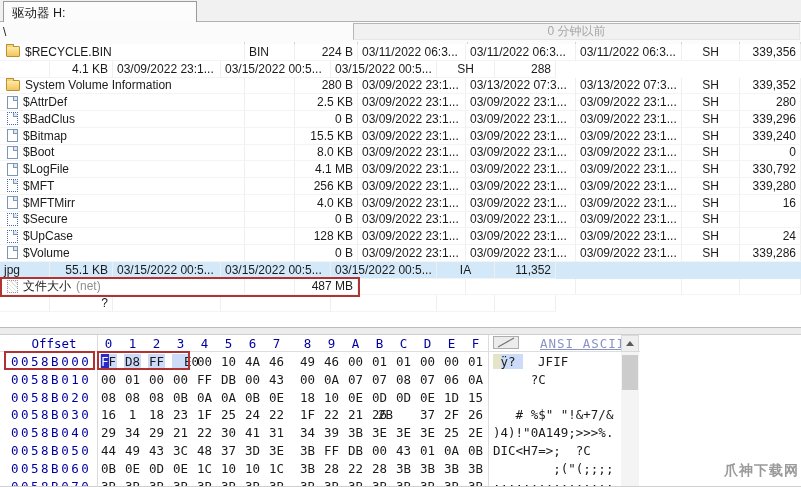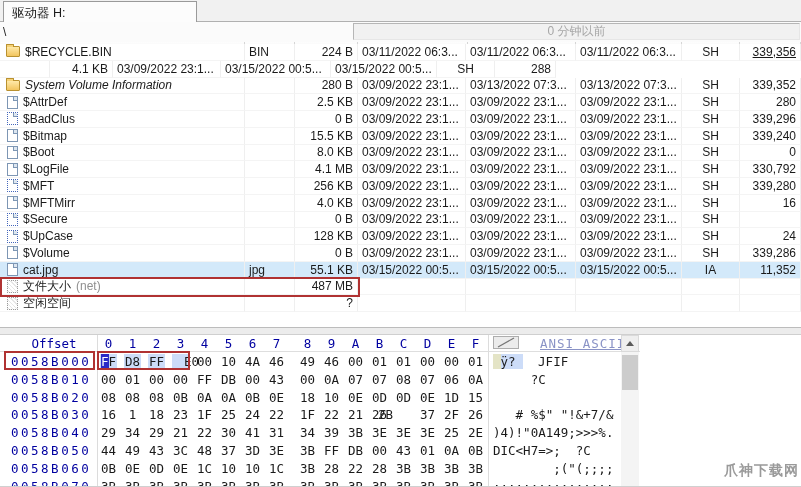--- a/index.html
+++ b/index.html
@@ -113,33 +113,33 @@
         <div class="fcell " style="width: 245px;">
           <span class="icon folder"></span>
           <span>$RECYCLE.BIN</span>
         </div>
         <div class="fcell " style="width: 50px;">BIN</div>
         <div class="fcell al-r" style="width: 63px;">224 B</div>
         <div class="fcell " style="width: 108px;">03/11/2022  06:3...</div>
         <div class="fcell " style="width: 110px;">03/11/2022  06:3...</div>
         <div class="fcell " style="width: 106px;">03/11/2022  06:3...</div>
         <div class="fcell al-c" style="width: 58px;">SH</div>
-        <div class="fcell al-r" style="width: 61px; text-decoration: underline;">339,356</div>
+        <div class="fcell al-r" style="width: 61px;">339,356</div>
       </div>
       <div class="frow">
         <div class="fcell " style="width: 50px;"></div>
         <div class="fcell al-r" style="width: 63px;">4.1 KB</div>
         <div class="fcell " style="width: 108px;">03/09/2022  23:1...</div>
         <div class="fcell " style="width: 110px;">03/15/2022  00:5...</div>
         <div class="fcell " style="width: 106px;">03/15/2022  00:5...</div>
         <div class="fcell al-c" style="width: 58px;">SH</div>
         <div class="fcell al-r" style="width: 61px;">288</div>
       </div>
       <div class="frow">
-        <div class="fcell " style="width: 245px; font-style: italic;">
+        <div class="fcell " style="width: 245px;">
           <span class="icon folder"></span>
           <span>System Volume Information</span>
         </div>
         <div class="fcell " style="width: 50px;"></div>
         <div class="fcell al-r" style="width: 63px;">280 B</div>
         <div class="fcell " style="width: 108px;">03/09/2022  23:1...</div>
         <div class="fcell " style="width: 110px;">03/13/2022  07:3...</div>
         <div class="fcell " style="width: 106px;">03/13/2022  07:3...</div>
         <div class="fcell al-c" style="width: 58px;">SH</div>
         <div class="fcell al-r" style="width: 61px;">339,352</div>
@@ -268,24 +268,20 @@
         </div>
         <div class="fcell " style="width: 50px;"></div>
         <div class="fcell al-r" style="width: 63px;">0 B</div>
         <div class="fcell " style="width: 108px;">03/09/2022  23:1...</div>
         <div class="fcell " style="width: 110px;">03/09/2022  23:1...</div>
         <div class="fcell " style="width: 106px;">03/09/2022  23:1...</div>
         <div class="fcell al-c" style="width: 58px;">SH</div>
         <div class="fcell al-r" style="width: 61px;">339,286</div>
       </div>
       <div class="frow selected">
-        <div class="fcell " style="width: 245px;">
-          <span class="icon file"></span>
-          <span>cat.jpg</span>
-        </div>
         <div class="fcell " style="width: 50px;">jpg</div>
         <div class="fcell al-r" style="width: 63px;">55.1 KB</div>
         <div class="fcell " style="width: 108px;">03/15/2022  00:5...</div>
         <div class="fcell " style="width: 110px;">03/15/2022  00:5...</div>
         <div class="fcell " style="width: 106px;">03/15/2022  00:5...</div>
         <div class="fcell al-c" style="width: 58px;">IA</div>
         <div class="fcell al-r" style="width: 61px;">11,352</div>
       </div>
       <div class="frow">
         <div class="fcell " style="width: 245px;">
@@ -295,24 +291,20 @@
         </div>
         <div class="fcell " style="width: 50px;"></div>
         <div class="fcell al-r" style="width: 63px;">487 MB</div>
         <div class="fcell " style="width: 108px;"></div>
         <div class="fcell " style="width: 110px;"></div>
         <div class="fcell " style="width: 106px;"></div>
         <div class="fcell al-c" style="width: 58px;"></div>
         <div class="fcell al-r" style="width: 61px;"></div>
       </div>
       <div class="frow">
-        <div class="fcell " style="width: 245px;">
-          <span class="icon hatch"></span>
-          <span>空闲空间</span>
-        </div>
         <div class="fcell " style="width: 50px;"></div>
         <div class="fcell al-r" style="width: 63px;">?</div>
         <div class="fcell " style="width: 108px;"></div>
         <div class="fcell " style="width: 110px;"></div>
         <div class="fcell " style="width: 106px;"></div>
         <div class="fcell al-c" style="width: 58px;"></div>
         <div class="fcell al-r" style="width: 61px;"></div>
       </div>
     </div>
 

